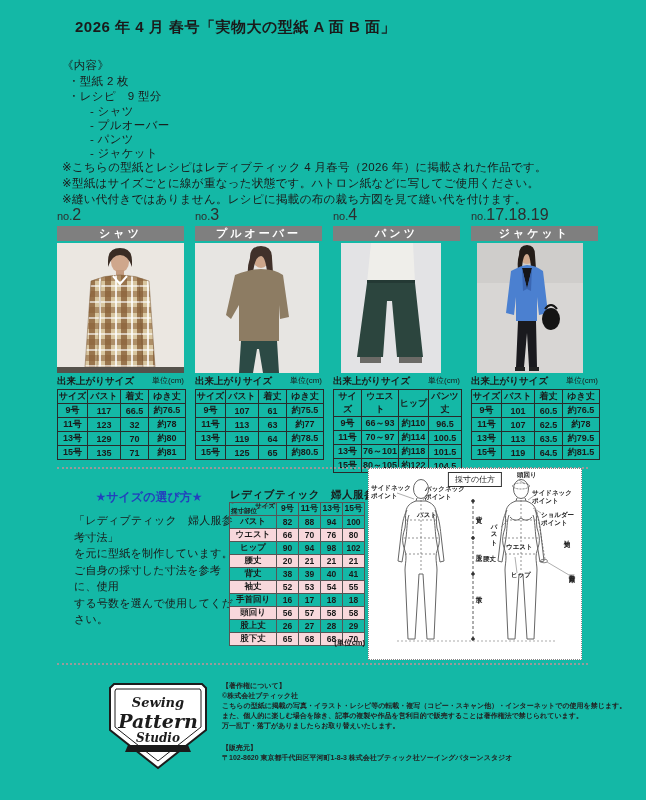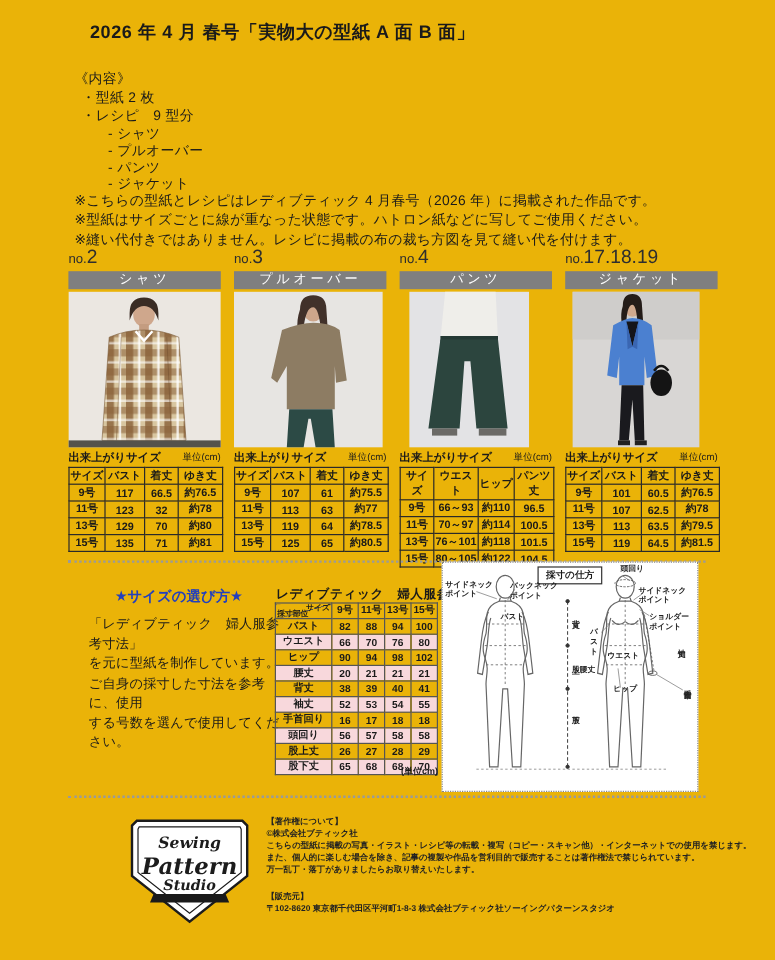--- a/index.html
+++ b/index.html
@@ -1,24 +1,24 @@
 <!DOCTYPE html>
 <html><head>
 <meta charset="utf-8">
 <style>
   html,body{margin:0;padding:0;background:#fff}
-  .page{position:relative;width:646px;height:800px;background:#eab308;overflow:hidden;
+  .page{position:relative;width:646px;height:800px;background:#14b8a6;overflow:hidden;
         font-family:"Liberation Sans","DejaVu Sans",sans-serif;color:#1a1a1a}
   .abs{position:absolute}
   .pre{white-space:pre-line}
   .title{font-size:15px;font-weight:bold;letter-spacing:.5px}
   .txt{font-size:11.5px;letter-spacing:.3px}
   .col-no{font-size:16px;color:#2e2e2e;height:18px;line-height:18px}
   .col-no .pfx{font-size:11px}
-  .col-bar{height:15px;background:#7f7f7f;color:#fff;font-size:11px;font-weight:normal;
+  .col-bar{height:15px;background:#7f7f7f;color:#fff;font-size:11px;font-weight:bold;
            text-align:center;line-height:15px;letter-spacing:3px;margin-top:2px}
   .photo-wrap{height:132px;margin-top:2px}
   .tbl-label{font-size:9.5px;font-weight:bold;display:flex;justify-content:space-between;align-items:flex-start}
   .tbl-label .unit{font-size:8px;font-weight:normal}
   .size-table{border-collapse:collapse;table-layout:fixed;width:128px;font-size:9px;
               font-weight:bold;text-align:center;margin-top:1px}
   .size-table td{border:1px solid #2a2a2a;height:12px;padding:0;overflow:hidden}
   .dotline{border-top:2px dotted #9a9a9a;height:0}
   .blue{color:#2340bd}
   .guide-head{font-size:12px;font-weight:bold;text-align:center}
@@ -28,21 +28,21 @@
   .ref-table td{border:1px solid #555;height:11px;padding:0;overflow:hidden}
   .ref-table .lblc{width:46px}
   .ref-table .valc{width:21px}
   .pink{background:#f8d8dc}
   .corner{position:relative;background:linear-gradient(to bottom right,transparent 48.5%,#555 48.5%,#555 51.5%,transparent 51.5%)}
   .corner .ct{position:absolute;top:-1px;right:1px;font-size:6.5px}
   .corner .cb{position:absolute;bottom:-1px;left:1px;font-size:6.5px}
   .unit-note{font-size:7.5px;font-weight:bold;text-align:right}
   .diagram{border:1px dotted #888;background:#fff}
   .dtitle{position:absolute;left:50%;transform:translateX(-50%);top:3px;border:1px solid #333;
-          font-size:8px;font-weight:bold;padding:1px 6px;background:#fff;white-space:nowrap}
+          font-size:8px;font-weight:normal;padding:1px 6px;background:#fff;white-space:nowrap}
   .dlabel{position:absolute;font-size:6.5px;line-height:7.5px;font-weight:bold;color:#222;white-space:pre-line}
   .v{writing-mode:vertical-rl;letter-spacing:1px;line-height:7px}
   .fine{font-size:7px;font-weight:bold;line-height:10px;color:#222}
   .fine div{white-space:nowrap}
   .gap-top{margin-top:12px}
 </style>
 </head>
 <body>
 
 <div class="page">

